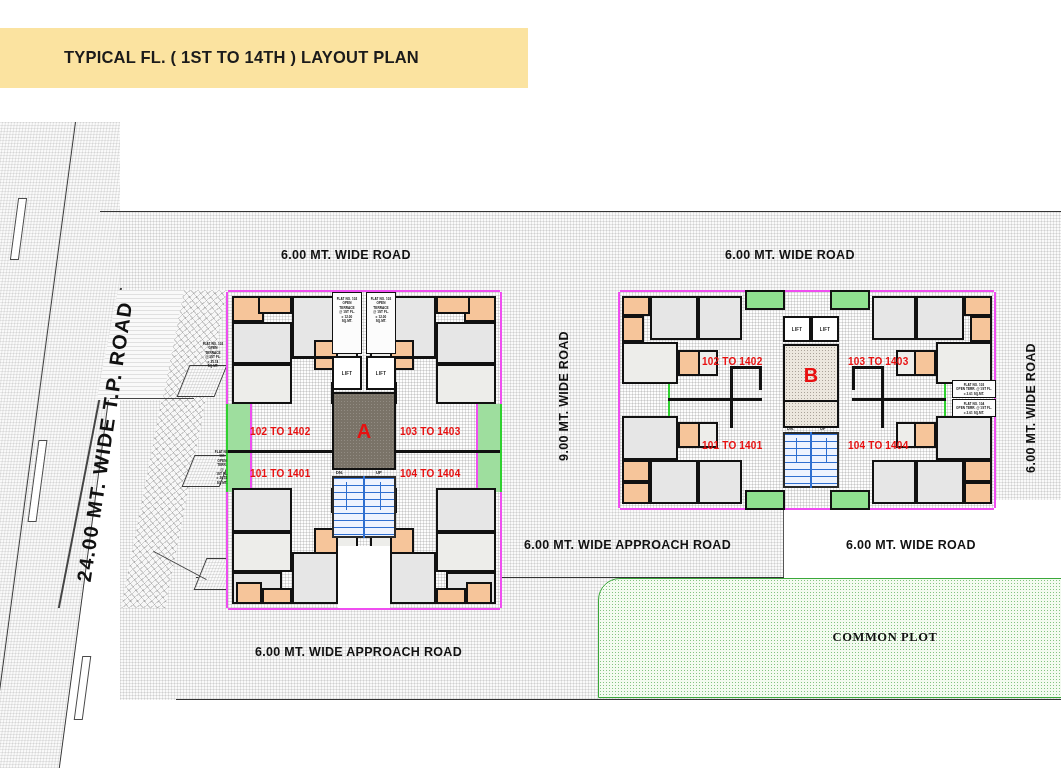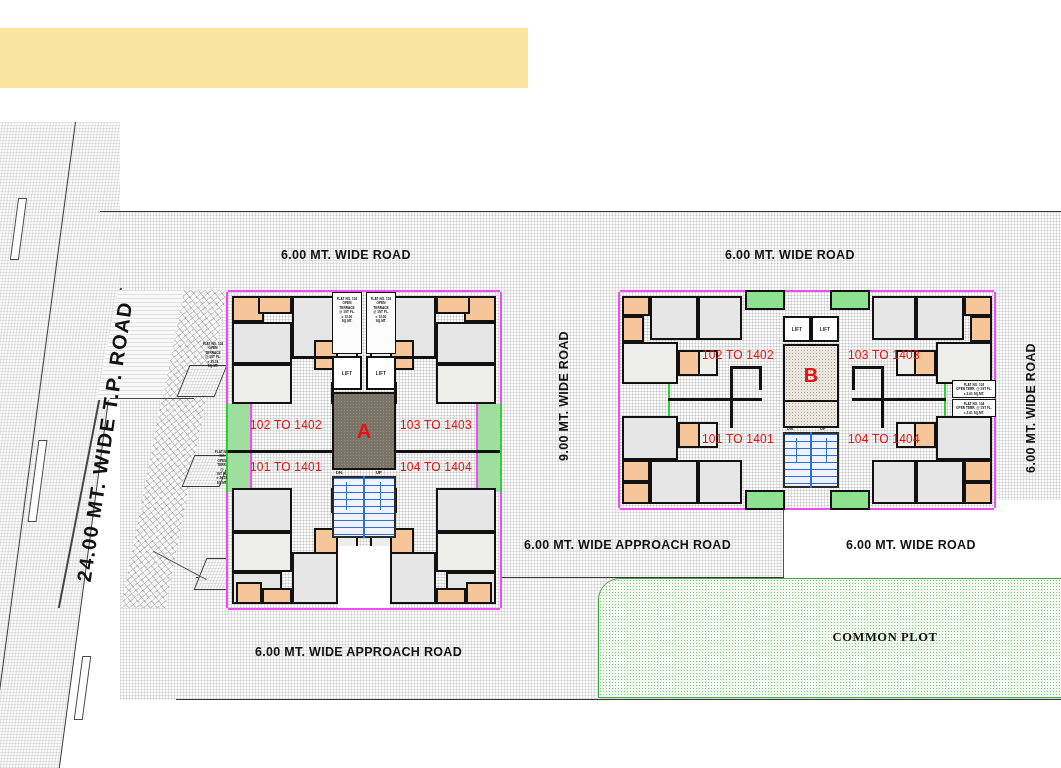--- a/index.html
+++ b/index.html
@@ -87,22 +87,22 @@
     background-size:3px 3px;border:2.5px solid #111;box-sizing:border-box;
     display:flex;align-items:center;justify-content:center;}
   .blockletter{font-size:20px;font-weight:bold;color:#e81010;line-height:1;}
   .stairs{position:absolute;background:#eef3ff;border:2px solid #2b2b2b;box-sizing:border-box;
     background-image:repeating-linear-gradient(to bottom,#2f6fd0 0 1px,transparent 1px 7px);}
   .stair-mid{position:absolute;background:#2f6fd0;width:1.5px;}
   .stairtxt{position:absolute;font-size:4px;font-weight:bold;color:#111;}
   .arrw{position:absolute;width:1px;background:#2f6fd0;}
 
   
-  .flatno{position:absolute;font-size:12px;font-weight:normal;color:#e81010;white-space:nowrap;
-    letter-spacing:.2px;}
+  .flatno{position:absolute;font-size:10px;font-weight:bold;color:#e81010;white-space:nowrap;
+    letter-spacing:.2px;margin-top:8px;}
 
   
   .terr{position:absolute;text-align:center;font-size:3.1px;font-weight:bold;color:#111;
     line-height:1.42;letter-spacing:.05px;}
   .terr.box{border:1px solid #111;background:#fcfcfc;}
 
   
   .xhatch{position:absolute;
     background-color:#f7f7f7;
     background-image:repeating-linear-gradient(45deg,rgba(0,0,0,.16) 0 1px,transparent 1px 5px),
@@ -116,20 +116,21 @@
                      linear-gradient(to bottom,rgba(0,0,0,.10) 1px,transparent 1px);
     background-size:3px 3px;}
   .thinline{position:absolute;background:#444;}
 </style>
 </head>
 <body>
 
 <div id="stage">
 
   <div id="title-banner"></div>
+  <div id="title-text">TYPICAL FL. ( 1ST TO 14TH ) LAYOUT PLAN</div>
 
   <div id="tp-road" class="hatchgrid"></div>
   <div id="tp-road-inner-line"></div>
   <div class="tp-slot" style="left:14px;top:198px;width:7px;height:60px;transform:skewX(-7.6deg);"></div>
   <div class="tp-slot" style="left:33px;top:440px;width:7px;height:80px;transform:skewX(-7.6deg);"></div>
   <div class="tp-slot" style="left:78px;top:656px;width:7px;height:62px;transform:skewX(-7.6deg);"></div>
 
   <div id="site-main" class="hatchgrid"></div>
   <div id="site-upper-white"></div>
   <div id="site-topline"></div>

